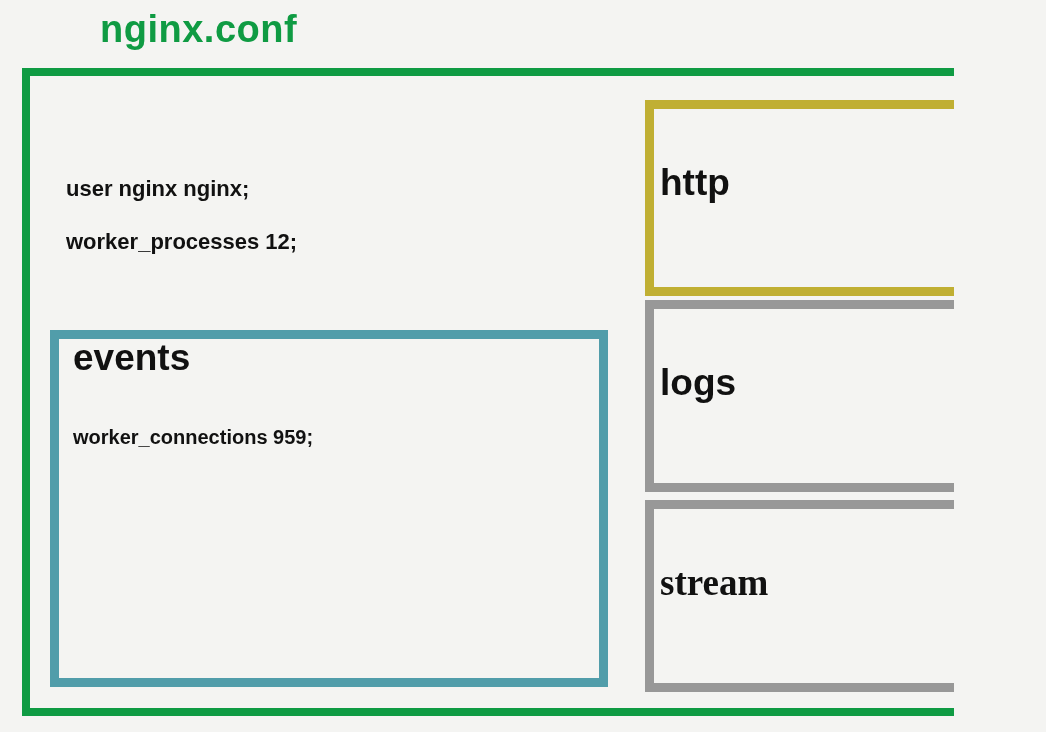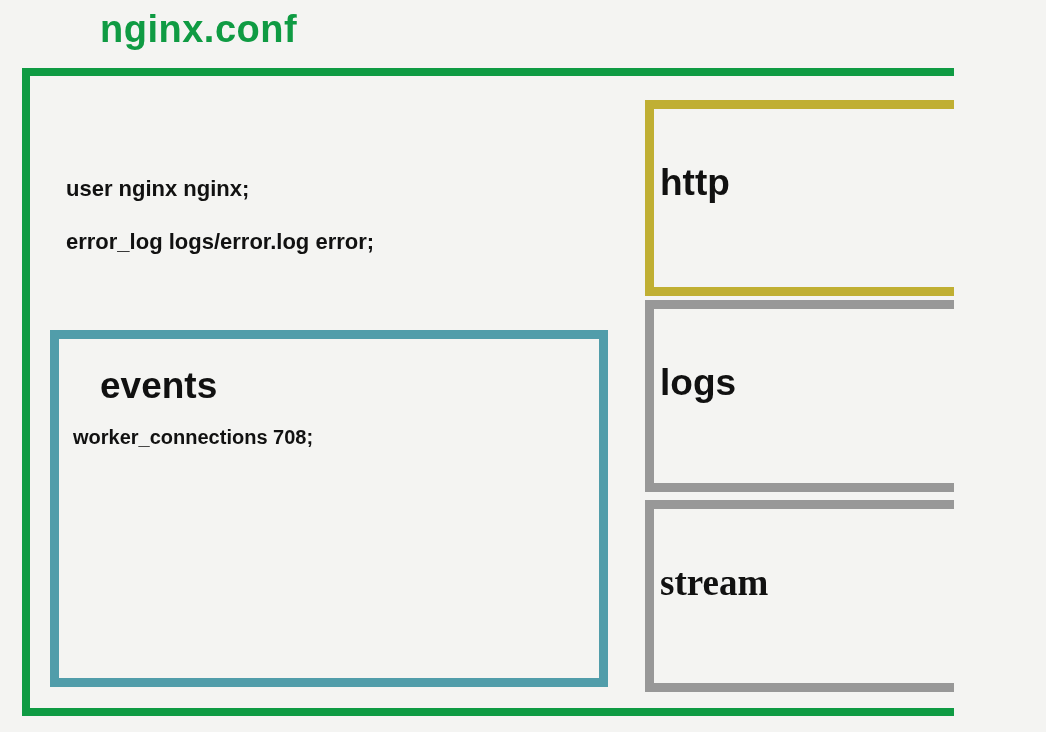--- a/index.html
+++ b/index.html
@@ -63,23 +63,22 @@
   }
   .events-box {
     left: 20px;
     top: 254px;
     width: 558px;
     height: 357px;
     border: 9px solid var(--teal, #519daa);
   }
   .events-label {
     left: 14px;
-    top: 28px;
+    top: 0;
     font-size: 37px;
-    margin-left: 27px;
   }
   .events-directive {
     position: absolute;
     left: 14px;
     top: 88px;
     font-size: 20px;
     margin-bottom: 0;
   }
   .http-box {
     left: 615px;
@@ -115,26 +114,26 @@
 
 <div class="canvas">
 
   <div class="title">nginx.conf</div>
 
   <div class="box main-box">
 
 
     <div class="directives">
       <div class="directive">user nginx nginx;</div>
-      <div class="directive">error_log logs/error.log error;</div>
+      <div class="directive">worker_processes 12;</div>
     </div>
 
     <div class="box events-box">
       <div class="label events-label">events</div>
-      <div class="directive events-directive">worker_connections 708;</div>
+      <div class="directive events-directive">worker_connections 959;</div>
     </div>
 
     <div class="box http-box">
       <div class="label side-label">http</div>
     </div>
 
     <div class="box mail-box">
       <div class="label side-label">logs</div>
     </div>
 

